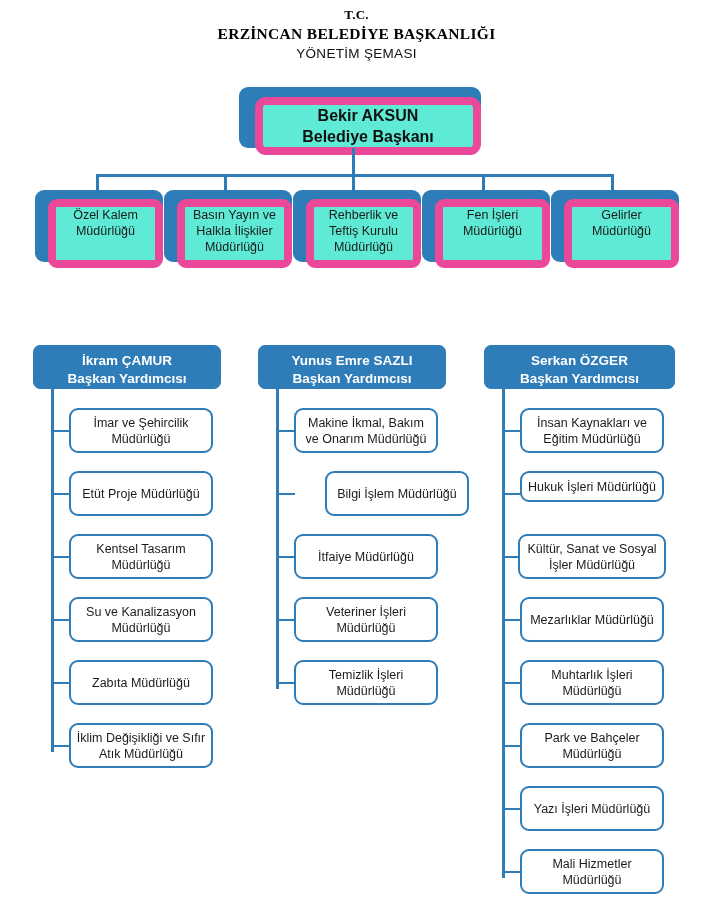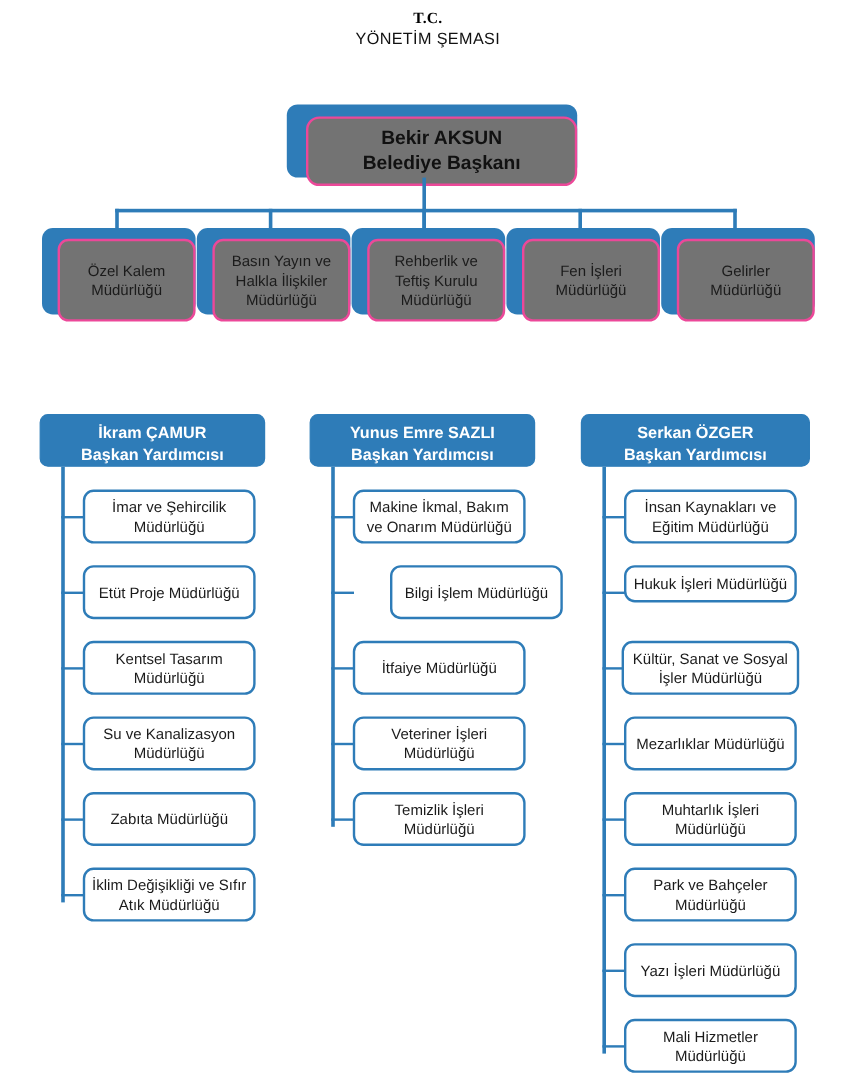--- a/index.html
+++ b/index.html
@@ -69,26 +69,25 @@
     position: absolute;
     left: 0;
     top: 0;
     width: 100%;
     height: 100%;
     background: #2E7CB8;
     border-radius: 9px;
   }
   .shadowbox .front {
     position: absolute;
-    background: #737373;
-    border: 2px solid #ec4899;
+    background: #5eead4;
+    border: 8px solid #ec4899;
     border-radius: 9px;
     box-sizing: border-box;
     display: flex;
-    align-items: center;
     justify-content: center;
     text-align: center;
   }
   .shadowbox .front .label {
     padding: 0 5px;
     line-height: 16px;
     font-size: 12.5px;
     color: #1b1b1b;
   }
 
@@ -150,20 +149,21 @@
     padding: 0 5px;
   }
 </style>
 </head>
 <body>
 
 <div id="page">
 
   <div class="title-block">
     <div class="title-line1">T.C.</div>
+    <div class="title-line2">ERZİNCAN BELEDİYE BAŞKANLIĞI</div>
     <div class="title-line3">YÖNETİM ŞEMASI</div>
   </div>
 
   <div class="shadowbox" id="mayor-box">
     <div class="backing"></div>
     <div class="front">
       <div class="label">
         <span>Bekir AKSUN</span><br>
         <span>Belediye Başkanı</span>
       </div>

